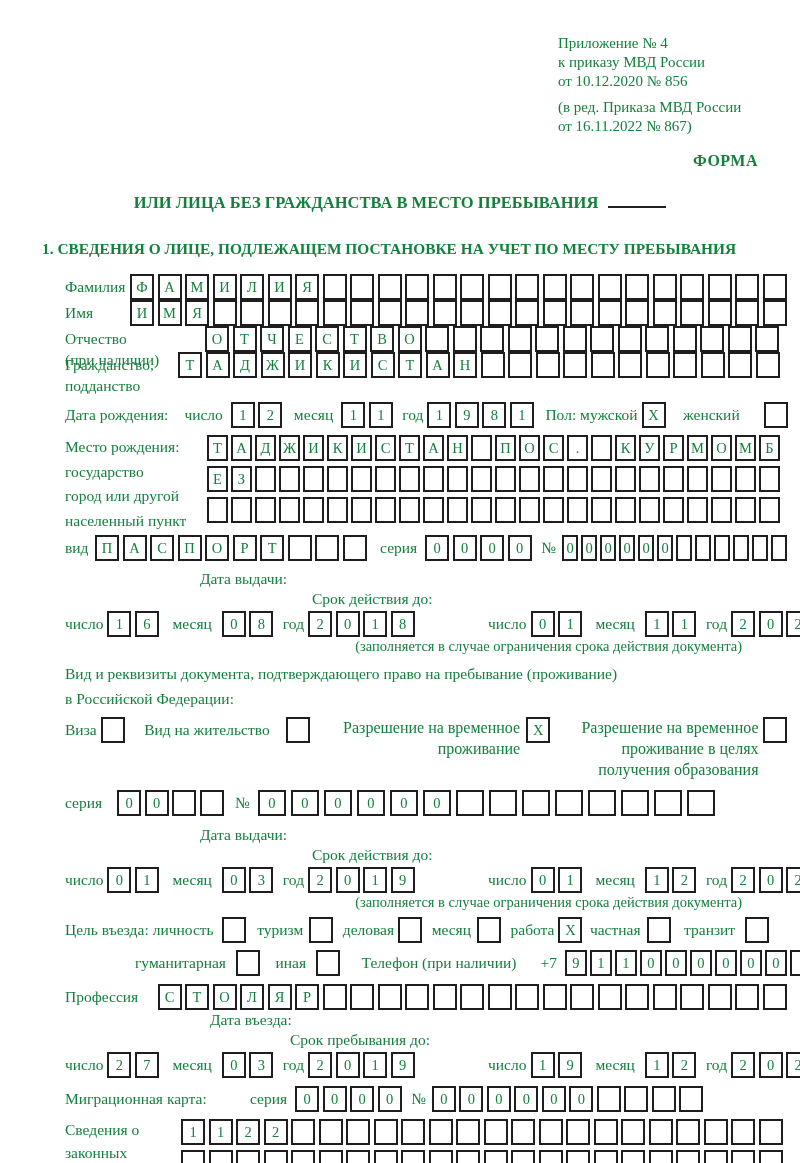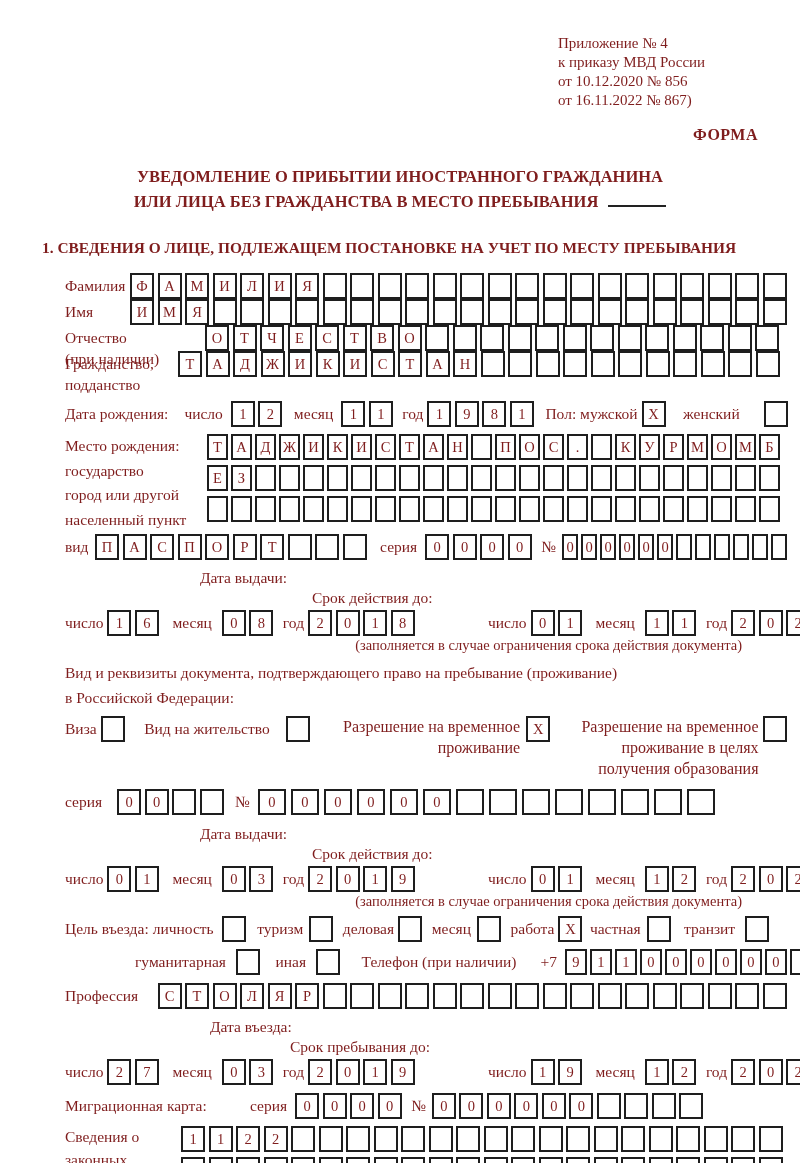--- a/index.html
+++ b/index.html
@@ -1,20 +1,20 @@
 <!DOCTYPE html>
 <html><head>
 <meta charset="utf-8">
 <style>
   html,body{margin:0;padding:0;background:#fff;}
   .page{
     width:800px;height:1163px;box-sizing:border-box;
     padding:34px 10px 0 65px;
     font-family:"Liberation Serif","DejaVu Serif",serif;
-    color:#7f1d1d;overflow:hidden;position:relative;
+    color:#15803d;overflow:hidden;position:relative;
   }
   
   .hdr{margin-left:493px;font-size:15px;line-height:19px;}
   .hdr .gap{margin-top:7px;}
   .forma{text-align:right;padding-right:32px;font-weight:bold;font-size:16px;margin-top:16px;letter-spacing:.5px;}
   
   .title{text-align:center;font-weight:bold;font-size:16.5px;line-height:25px;margin:20px 0 0 -55px;}
   .title .uline{display:inline-block;width:58px;border-bottom:2px solid #222;height:14px;margin-left:10px;}
   .sect{font-weight:bold;font-size:15.4px;margin:25px 0 16px -23px;white-space:nowrap;}
   
@@ -53,26 +53,26 @@
 </style>
 </head>
 <body>
 
 <div class="page">
 
   <div class="hdr">
     <div>Приложение № 4</div>
     <div>к приказу МВД России</div>
     <div>от 10.12.2020 № 856</div>
+    <div class="gap">(в ред. Приказа МВД России</div>
     <div>от 16.11.2022 № 867)</div>
   </div>
   <div class="forma">ФОРМА</div>
 
   <div class="title">
-    <div>УВЕДОМЛЕНИЕ О ПРИБЫТИИ ИНОСТРАННОГО ГРАЖДАНИНА</div>
     <div>
       <span>ИЛИ ЛИЦА БЕЗ ГРАЖДАНСТВА В МЕСТО ПРЕБЫВАНИЯ</span><span class="uline"></span>
     </div>
   </div>
 
   <div class="sect">1. СВЕДЕНИЯ О ЛИЦЕ, ПОДЛЕЖАЩЕМ ПОСТАНОВКЕ НА УЧЕТ ПО МЕСТУ ПРЕБЫВАНИЯ</div>
 
   <div class="row">
     <span class="lbl lw65">Фамилия</span>
     <span class="cells">
@@ -535,21 +535,21 @@
         <span class="cell">0</span>
         <span class="cell">0</span>
         <span class="cell">0</span>
         <span class="cell">0</span>
         <span class="cell">0</span>
         <span class="cell">0</span>
         <span class="cell"></span>
       </span>
   </div>
 
-  <div class="row" style="margin-bottom:8px;">
+  <div class="row" style="">
     <span class="lbl" style="width:95px;">Профессия</span>
     <span class="cells">
         <span class="cell">С</span>
         <span class="cell">Т</span>
         <span class="cell">О</span>
         <span class="cell">Л</span>
         <span class="cell">Я</span>
         <span class="cell">Р</span>
         <span class="cell"></span>
         <span class="cell"></span>

